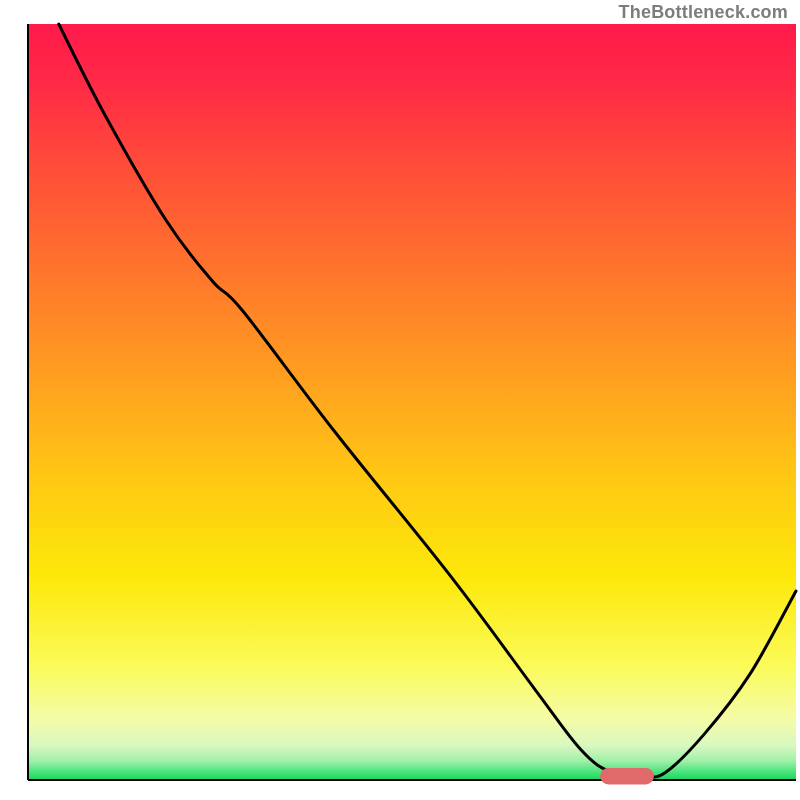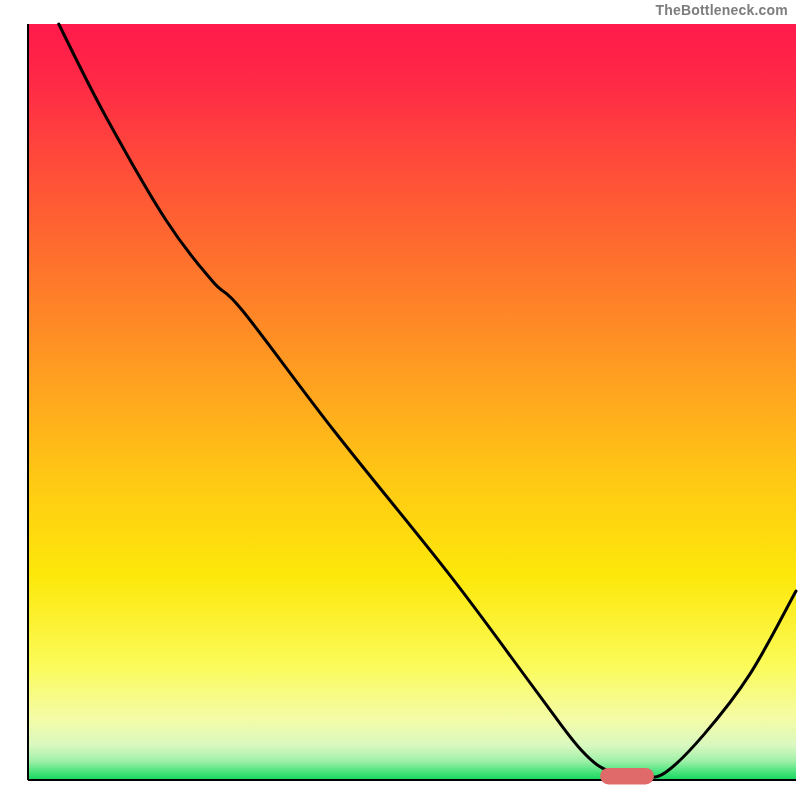--- a/index.html
+++ b/index.html
@@ -14,21 +14,21 @@
     position: absolute;
     top: 0;
     left: 0;
     width: 800px;
     height: 800px;
   }
   .watermark {
     position: absolute;
     top: 2px;
     right: 12px;
-    font-size: 14px;
+    font-size: 18px;
     font-weight: 600;
     color: #7d7d7d;
     letter-spacing: 0.2px;
   }
   svg {
     display: block;
   }
 </style>
 </head>
 <body>

